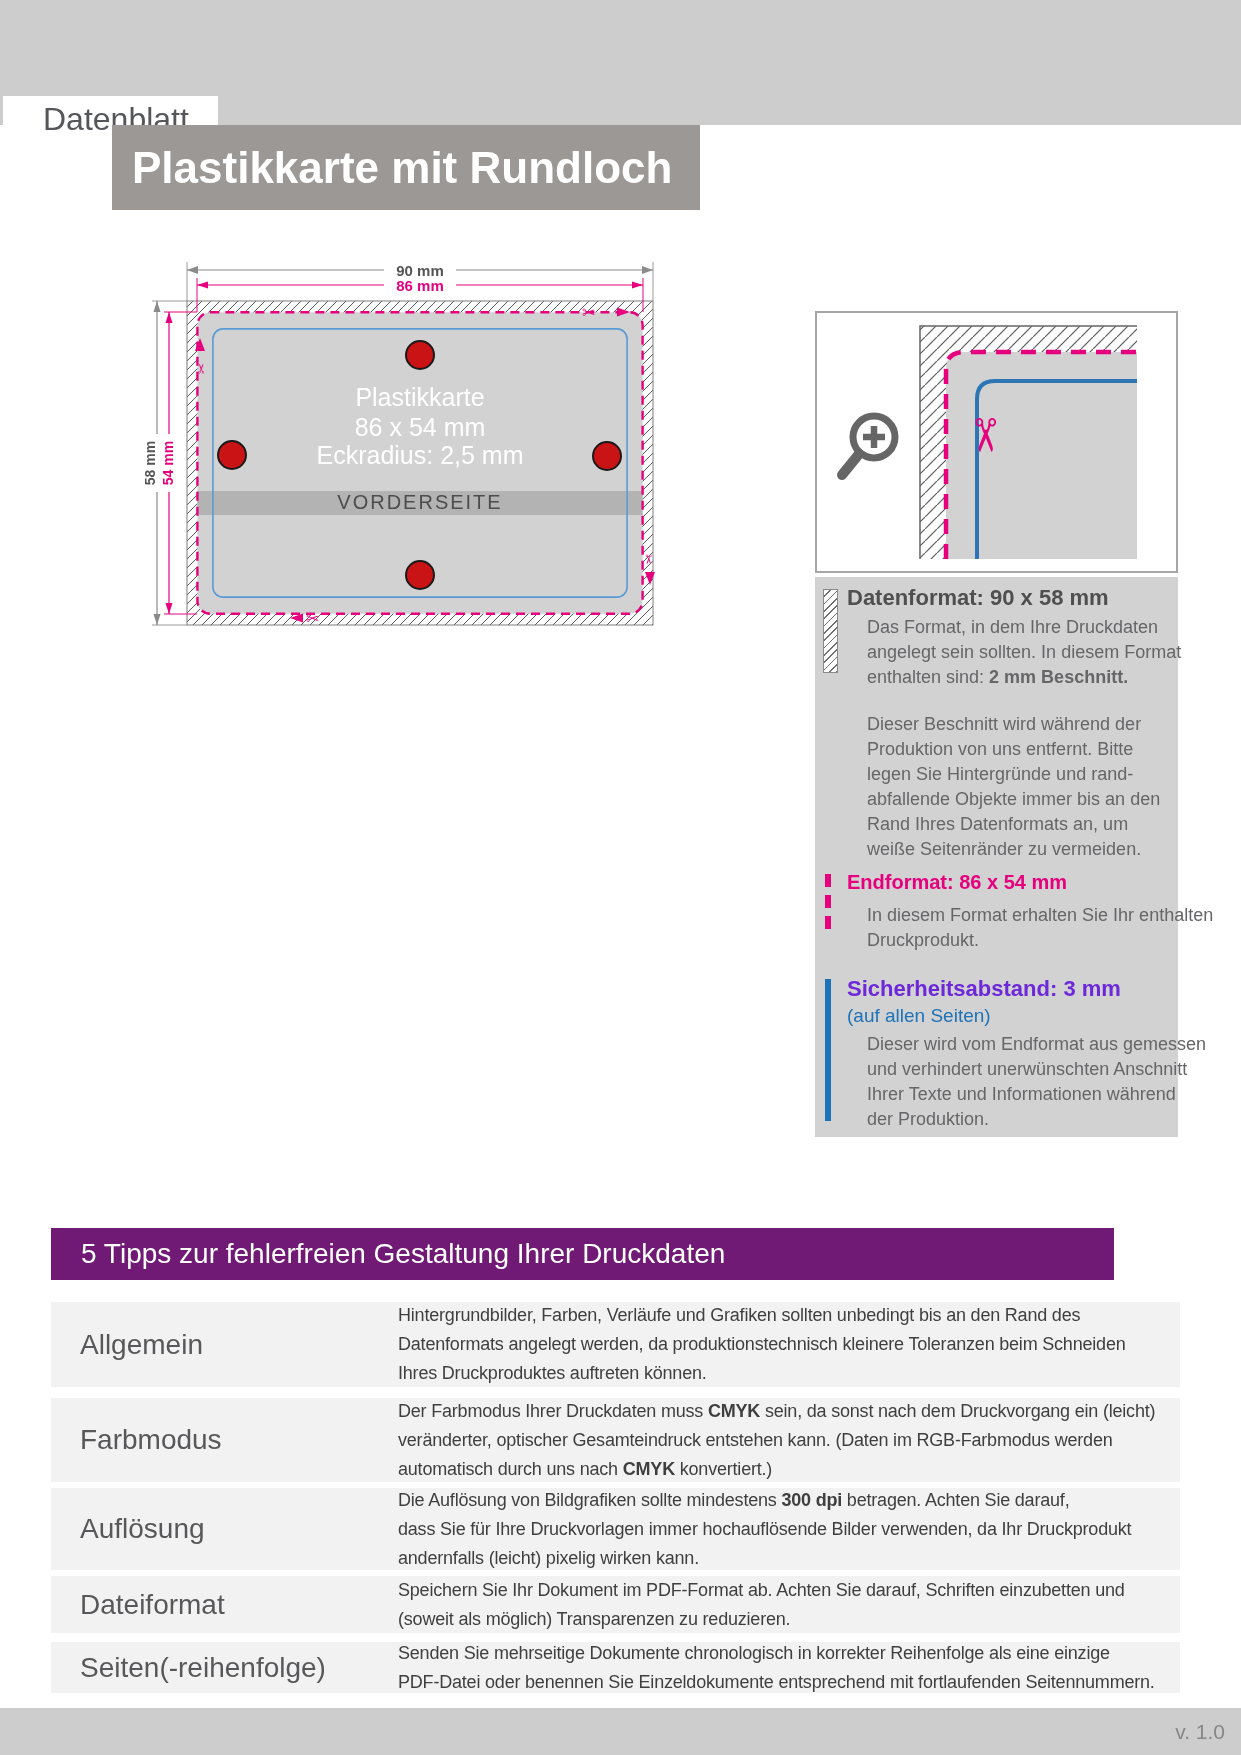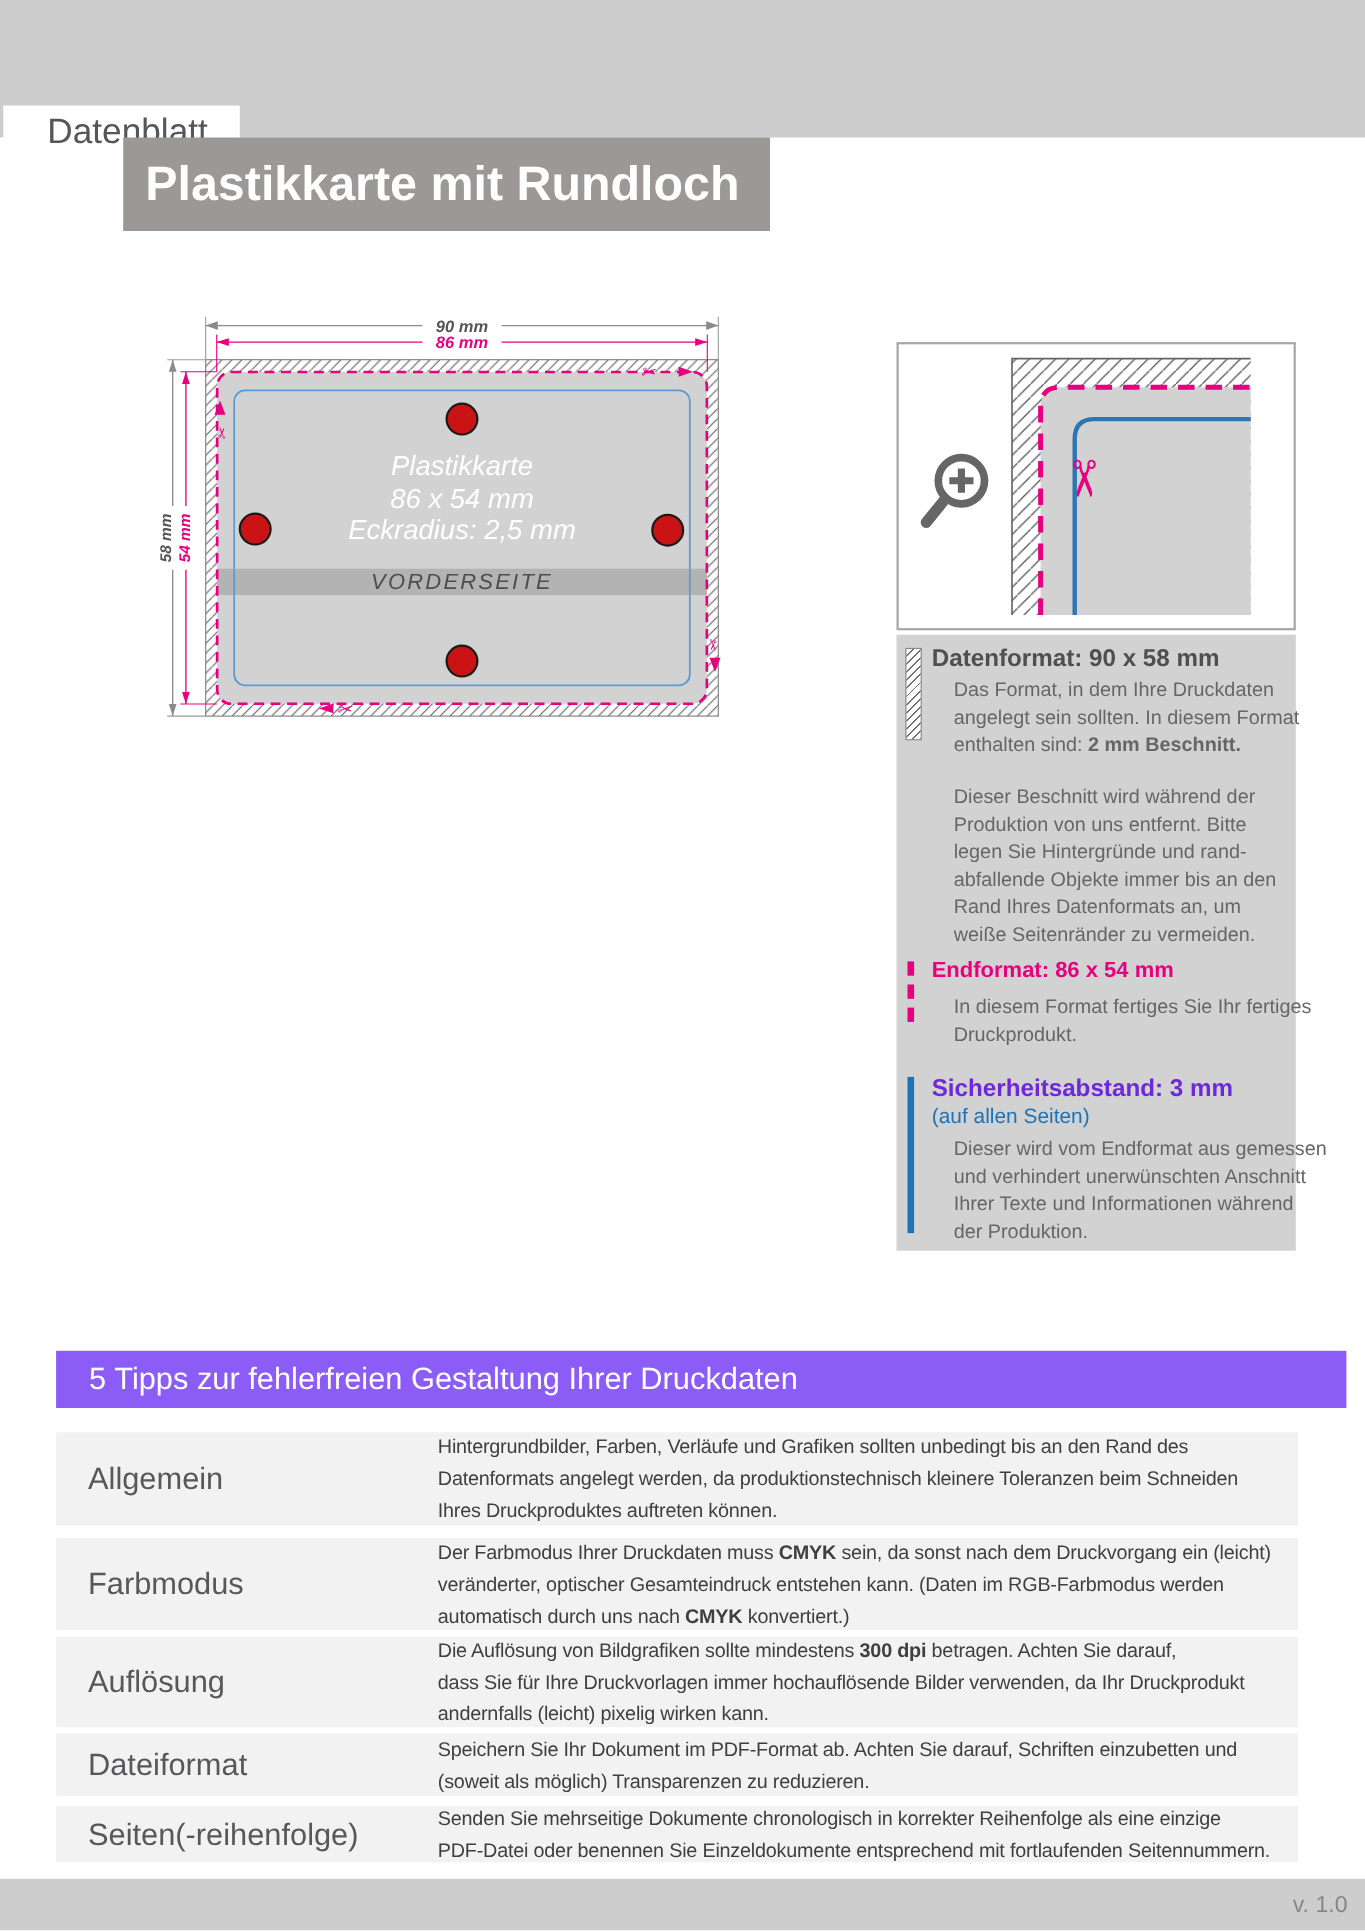--- a/index.html
+++ b/index.html
@@ -12,21 +12,21 @@
   .abs { position:absolute; }
 
   
   .top-band { left:0; top:0; width:1241px; height:125px; background:#cdcdcd; }
   .datenblatt-box { left:3px; top:96px; width:215px; height:46px; background:#ffffff; }
   .datenblatt-box span { display:block; padding-left:40px; line-height:46px; font-size:32px; color:#55565a; }
   .title-band { left:112px; top:125px; width:588px; height:85px; background:#9b9895; }
   .title-band span { display:block; padding-left:20px; line-height:85px; font-size:44px; color:#ffffff;font-weight:bold; }
 
   
-  .diagram-wrap { left:130px; top:264px; width:540px; height:400px;font-style:italic; }
+  .diagram-wrap { left:130px; top:238px; width:540px; height:400px; }
 
   
   .detail-box { left:815px; top:311px; width:363px; height:262px; background:#fff; border:2px solid #a6a6a6; overflow:hidden; }
 
   
   .legend-box { left:815px; top:577px; width:363px; height:560px; background:#d2d2d2; }
   .legend-box .swatch-hatch {
     left:8px; top:12px; width:15px; height:84px;
     background:repeating-linear-gradient(135deg,#ffffff 0 4px,#6f6f6f 4px 5.2px);
     border:1px solid #8a8a8a;
@@ -38,21 +38,21 @@
   .endformat-dashes { left:10px; top:297px; width:6px; }
   .endformat-dashes div { width:6px; height:13px; background:#e6007e; margin-bottom:8px; }
   .lg-h2 { left:32px; top:294px; font-size:20px; font-weight:bold; color:#e6007e; }
   .lg-p3 { left:32px; top:326px; }
   .safety-bar { left:10px; top:402px; width:6px; height:142px; background:#1e72b8; }
   .lg-h3 { left:32px; top:399px; font-size:22px; font-weight:bold; color:#6d28d9; }
   .lg-h3b { left:32px; top:428px; font-size:19px; color:#1e72b8; }
   .lg-p4 { left:32px; top:455px; }
 
   
-  .tips-band { left:51px; top:1228px; width:1173px; height:52px; background:#8b5cf6; }
+  .tips-band { left:51px; top:1228px; width:1063px; height:52px; background:#701a75; }
   .tips-band span { display:block; padding-left:30px; line-height:52px; font-size:28px; color:#ffffff; }
   .tip-row { left:51px; width:1129px; background:#f2f2f2; display:flex; align-items:center; }
   .tip-row .tip-label { flex:0 0 347px; padding-left:29px; font-size:28px; color:#58585a; }
   .tip-row .tip-body { flex:1; font-size:18px; line-height:29px; color:#3f3f40; white-space:pre; letter-spacing:-0.2px; }
   .row-1 { top:1302px; height:85px; }
   .row-2 { top:1398px; height:84px; }
   .row-3 { top:1488px; height:82px; }
   .row-4 { top:1576px; height:57px; }
   .row-5 { top:1642px; height:51px; }
 
@@ -196,21 +196,21 @@
 abfallende Objekte immer bis an den
 Rand Ihres Datenformats an, um
 weiße Seitenränder zu vermeiden.</div>
 
   <div class="abs endformat-dashes">
     <div></div>
       <div></div>
       <div></div>
   </div>
   <div class="abs lg-h2">Endformat: 86 x 54 mm</div>
-  <div class="abs lg-p lg-p3">In diesem Format fertiges Sie Ihr fertiges
+  <div class="abs lg-p lg-p3">In diesem Format erhalten Sie Ihr enthalten
 Druckprodukt.</div>
 
   <div class="abs safety-bar"></div>
   <div class="abs lg-h3">Sicherheitsabstand: 3 mm</div>
   <div class="abs lg-h3b">(auf allen Seiten)</div>
   <div class="abs lg-p lg-p4">Dieser wird vom Endformat aus gemessen
 und verhindert unerwünschten Anschnitt
 Ihrer Texte und Informationen während
 der Produktion.</div>
 </div>

